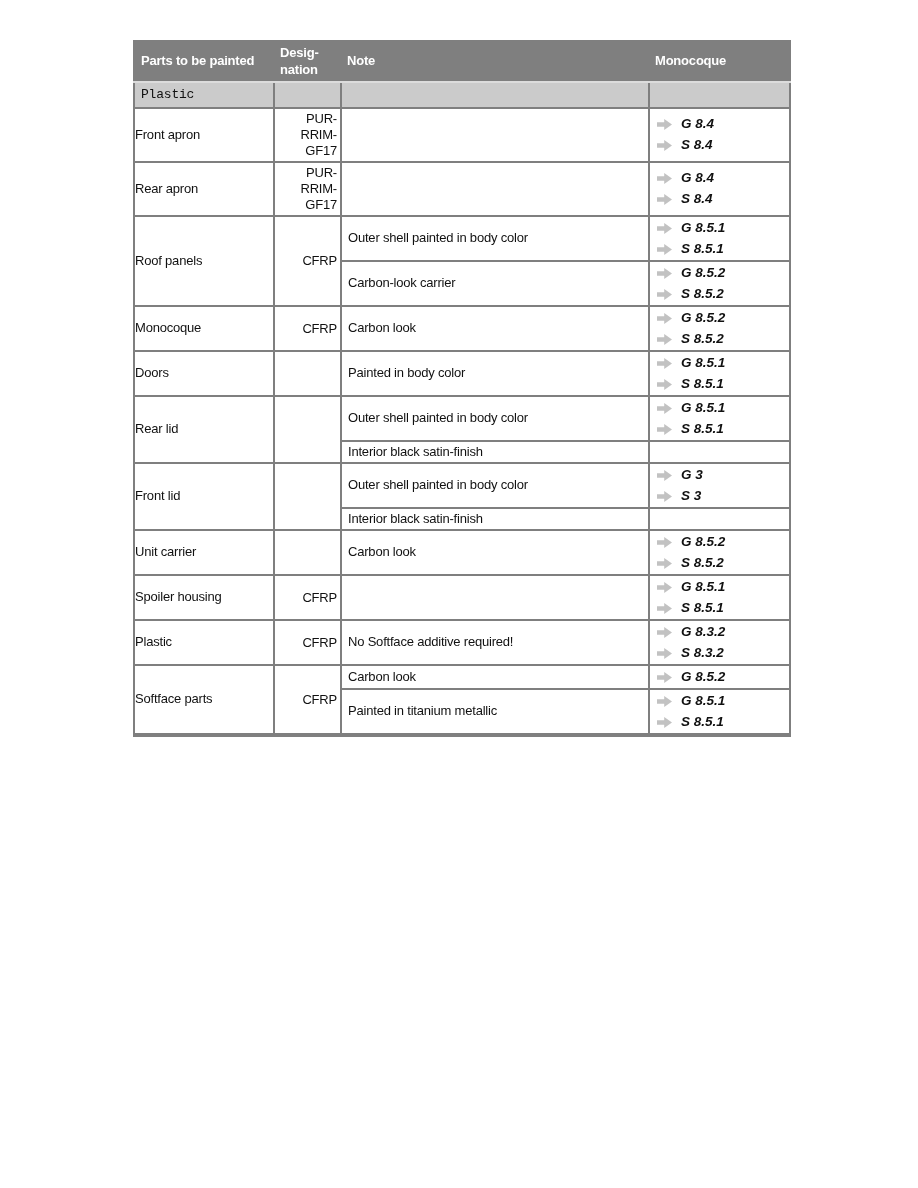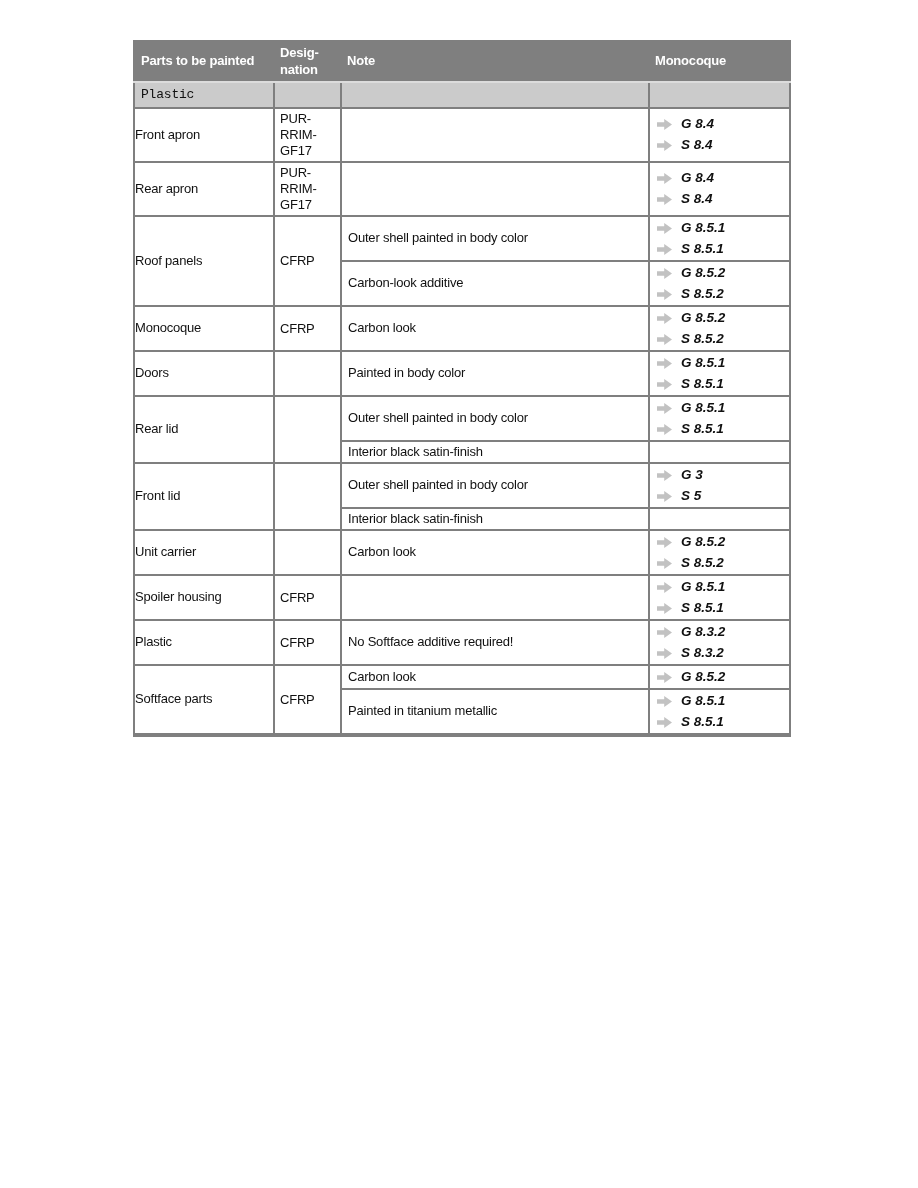--- a/index.html
+++ b/index.html
@@ -33,21 +33,21 @@
     border-left:none;border-right:none;border-top:none;
     border-bottom:2px solid var(--header-sep);
   }
   tr.section td{
     background:var(--section-bg);height:22px;
     border-top:none;
     font-family:Liberation Mono, monospace;
   }
   .pre{white-space:pre-line;}
   td.part{padding-left:0;margin-top:43px;}
-  td.desig{padding:2px 3px 2px 5px;line-height:1.22;}
+  td.desig{padding:2px 3px 2px 5px;line-height:1.22;text-align:right;}
   td.proc{padding:1px 2px;}
   .rh-head{height:37px}
   .rh-3l{height:54px}
   .rh-2l{height:43px}
   .rh-1l{height:22px}
   .proc-stack{display:flex;flex-direction:column;justify-content:center;gap:1px;}
   .proc-line{display:flex;align-items:center;gap:9px;padding-left:5px;height:20px;cursor:pointer;}
   .arrow{display:inline-flex;color:var(--arrow);flex:0 0 auto;}
   .code{font-weight:bold;font-style:italic;font-size:13.5px;letter-spacing:0;}
 </style>
@@ -154,21 +154,21 @@
                   <svg width="15" height="11" viewBox="0 0 15 11">
                     <path d="M0 3.2 L7.2 3.2 L7.2 0 L15 5.5 L7.2 11 L7.2 7.8 L0 7.8 Z" fill="currentColor"></path>
                   </svg>
                 </span>
                 <span class="code">S 8.5.1</span>
               </div>
       </div>
           </td>
     </tr>
     <tr class="rh-2l">
-      <td class="note">Carbon-look additive</td>
+      <td class="note">Carbon-look carrier</td>
       <td class="proc">
             <div class="proc-stack">
         <div class="proc-line">
                 <span class="arrow">
                   <svg width="15" height="11" viewBox="0 0 15 11">
                     <path d="M0 3.2 L7.2 3.2 L7.2 0 L15 5.5 L7.2 11 L7.2 7.8 L0 7.8 Z" fill="currentColor"></path>
                   </svg>
                 </span>
                 <span class="code">G 8.5.2</span>
               </div>
@@ -279,21 +279,21 @@
                   </svg>
                 </span>
                 <span class="code">G 3</span>
               </div>
         <div class="proc-line">
                 <span class="arrow">
                   <svg width="15" height="11" viewBox="0 0 15 11">
                     <path d="M0 3.2 L7.2 3.2 L7.2 0 L15 5.5 L7.2 11 L7.2 7.8 L0 7.8 Z" fill="currentColor"></path>
                   </svg>
                 </span>
-                <span class="code">S 5</span>
+                <span class="code">S 3</span>
               </div>
       </div>
           </td>
     </tr>
     <tr class="rh-1l">
       <td class="note">Interior black satin-finish</td>
       <td class="proc"></td>
     </tr>
 
     <tr class="rh-2l">

